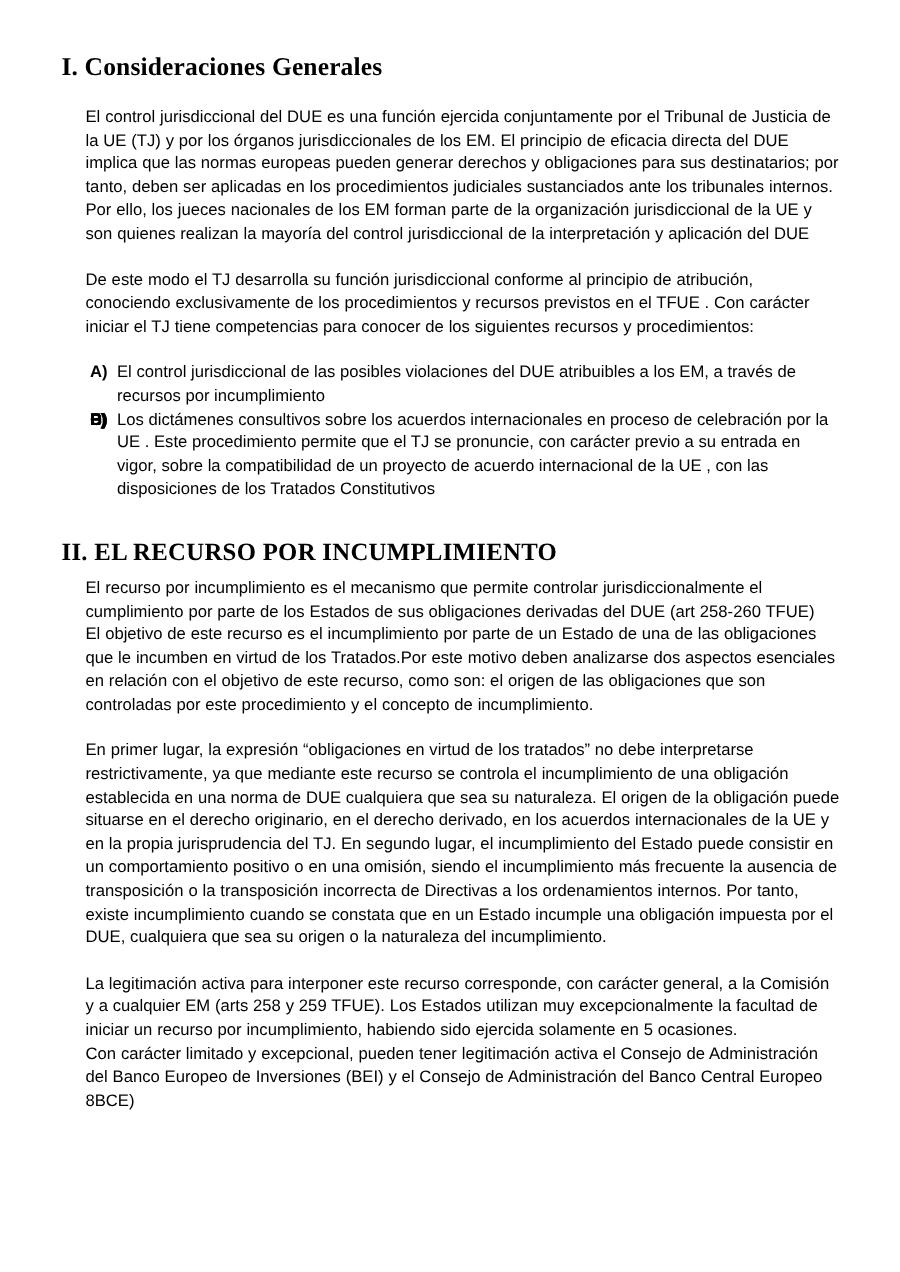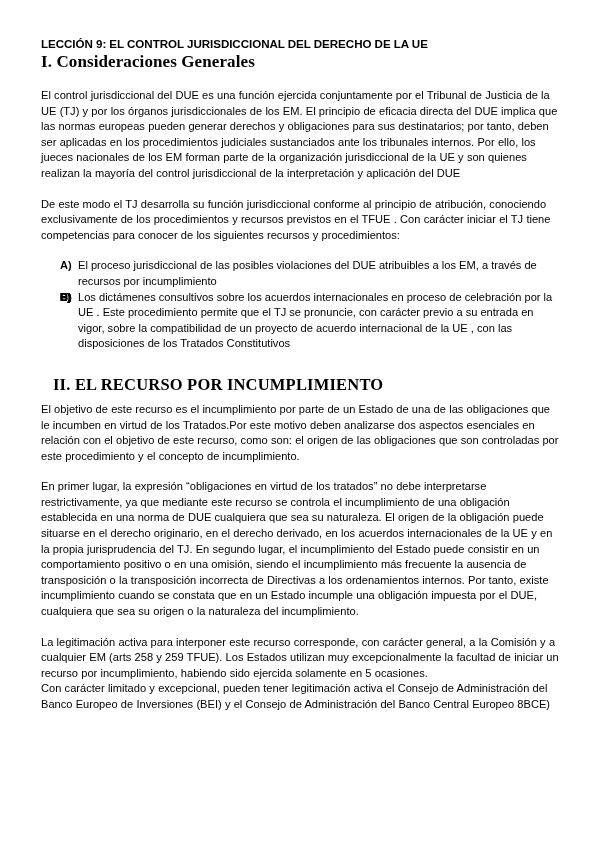--- a/index.html
+++ b/index.html
@@ -47,29 +47,29 @@
     font-size: 17px;
     line-height: 17px;
     margin: 0 0 18px 0;
     letter-spacing: 0.1px;
   }
   .heading-serif-2 {
     font-family: "Liberation Serif", serif;
     font-weight: bold;
     font-size: 16.5px;
     line-height: 21px;
-    margin: 22px 0 7px 12px;
+    margin: 22px 0 7px 0;
     letter-spacing: 0.2px;
   }
 
   
   .para {
     font-size: 11.1px;
     line-height: 15.6px;
-    margin: 0 0 15px 0;
+    margin: 0 0 15px 16px;
     text-align: left;
     word-spacing: 0.15px;
   }
   .para.tight {
     margin-bottom: 0;
   }
   .para:last-child {
     margin-bottom: 0;
   }
 
@@ -93,32 +93,31 @@
     font-weight: bold;
     font-size: 11.1px;
   }
 </style>
 </head>
 <body>
 
 <div class="page">
   <div class="content">
 
-    <h1 class="doc-title">LECCIÓN 9: EL CONTROL JURISDICCIONAL DEL DERECHO DE LA UE</h1>
 
     <h2 class="heading-serif-1">I. Consideraciones Generales</h2>
 
     <p class="para">El control jurisdiccional del DUE es una función ejercida conjuntamente por el Tribunal de Justicia de la UE (TJ) y por los órganos jurisdiccionales de los EM. El principio de eficacia directa del DUE implica que las normas europeas pueden generar derechos y obligaciones para sus destinatarios; por tanto, deben ser aplicadas en los procedimientos judiciales sustanciados ante los tribunales internos. Por ello, los jueces nacionales de los EM forman parte de la organización jurisdiccional de la UE y son quienes realizan la mayoría del control jurisdiccional de la interpretación y aplicación del DUE</p>
 
     <p class="para">De este modo el TJ desarrolla su función jurisdiccional conforme al principio de atribución, conociendo exclusivamente de los procedimientos y recursos previstos en el TFUE . Con carácter  iniciar el TJ tiene competencias para conocer de los siguientes recursos y procedimientos:</p>
 
     <ul class="letter-list">
       <li>
         <span class="marker">A)</span>
-        <span>El proceso jurisdiccional de las posibles violaciones del DUE atribuibles a los EM, a través de recursos por incumplimiento</span>
+        <span>El control jurisdiccional de las posibles violaciones del DUE atribuibles a los EM, a través de recursos por incumplimiento</span>
       </li>
       <li>
         <span class="marker">B)</span>
       </li>
       <li>
         <span class="marker">C)</span>
       </li>
       <li>
         <span class="marker">D)</span>
       </li>
@@ -126,20 +125,21 @@
         <span class="marker">E)</span>
       </li>
       <li>
         <span class="marker">F)</span>
         <span>Los dictámenes consultivos sobre los acuerdos internacionales en proceso de celebración por la UE . Este procedimiento permite que el TJ se pronuncie, con carácter previo a su entrada en vigor, sobre la compatibilidad de un proyecto de acuerdo internacional de la UE , con las disposiciones de los Tratados Constitutivos</span>
       </li>
     </ul>
 
     <h2 class="heading-serif-2">II. EL RECURSO POR INCUMPLIMIENTO</h2>
 
+    <p class="para tight">El recurso por incumplimiento es el mecanismo que permite controlar jurisdiccionalmente el cumplimiento por parte de los Estados de sus obligaciones derivadas del DUE (art 258-260 TFUE)</p>
 
     <p class="para">El objetivo de este recurso es el incumplimiento por parte de un Estado de una de las obligaciones que le incumben en virtud de los Tratados.Por este motivo deben analizarse dos aspectos esenciales en relación con el objetivo de este recurso, como son: el origen de las obligaciones que son controladas por este procedimiento y el concepto de incumplimiento.</p>
 
     <p class="para">En primer lugar, la expresión “obligaciones en virtud de los tratados” no debe interpretarse restrictivamente, ya que mediante este recurso se controla el incumplimiento de una obligación establecida en una norma de DUE cualquiera que sea su naturaleza. El origen de la obligación puede situarse en el derecho originario, en el derecho derivado, en los acuerdos internacionales de la UE y en la propia jurisprudencia del TJ. En segundo lugar, el incumplimiento del Estado puede consistir en un comportamiento positivo o en una omisión, siendo el incumplimiento más frecuente la ausencia de transposición o la transposición incorrecta de Directivas a los ordenamientos internos. Por tanto, existe incumplimiento cuando se constata que en un Estado incumple una obligación impuesta por el DUE, cualquiera que sea su origen o la naturaleza del incumplimiento.</p>
 
     <p class="para tight">La legitimación activa para interponer este recurso corresponde, con carácter general, a la Comisión y a cualquier EM (arts 258 y 259 TFUE). Los Estados utilizan muy excepcionalmente la facultad de iniciar un recurso por incumplimiento, habiendo sido ejercida solamente en 5 ocasiones.</p>
 
 
     <p class="para tight">Con carácter limitado y excepcional, pueden tener legitimación activa el Consejo de Administración del Banco Europeo de Inversiones (BEI) y el Consejo de Administración del Banco Central Europeo 8BCE)</p>
 

